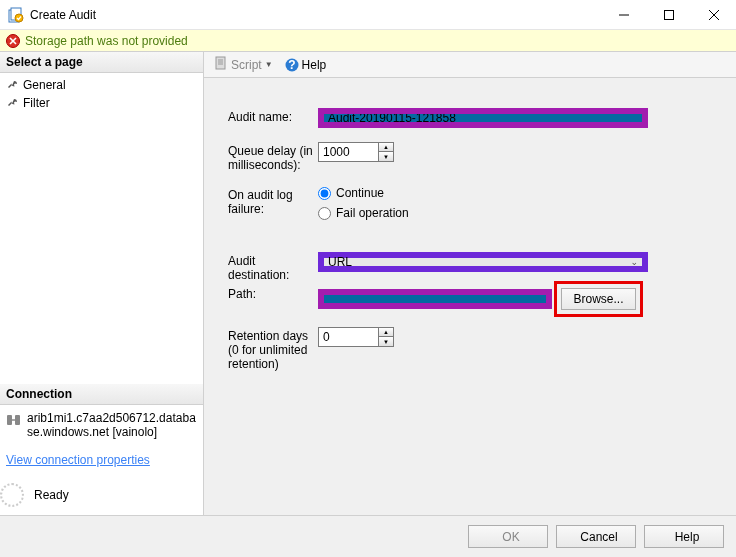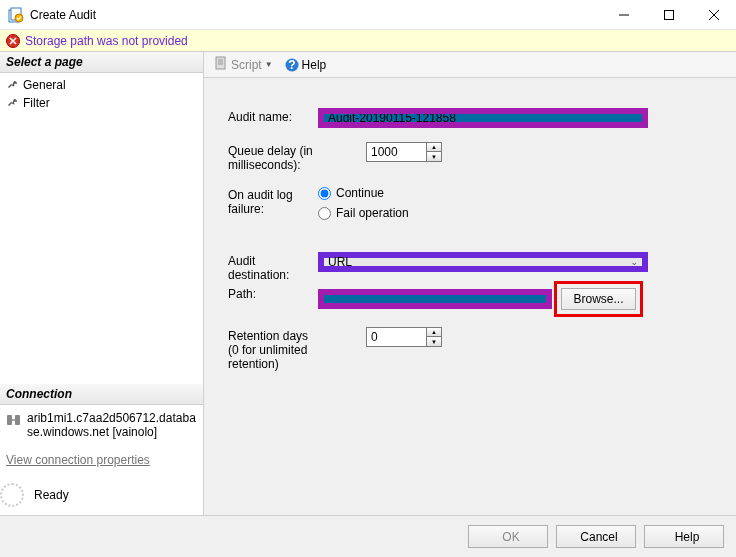--- a/index.html
+++ b/index.html
@@ -8,40 +8,40 @@
     
     .titlebar { height: 30px; display: flex; align-items: center; padding-left: 8px; border-bottom: 1px solid #e5e5e5; }
     .titlebar .icon { width: 16px; height: 16px; margin-right: 6px; }
     .titlebar .title { flex: 1; font-size: 12px; color: #000; }
     .win-controls { display: flex; height: 100%; }
     .win-btn { width: 45px; display: flex; align-items: center; justify-content: center; color: #000; }
     
     
     .errorbar { height: 22px; background: #FFFFD5; border-bottom: 1px solid #d0d0d0; display: flex; align-items: center; padding-left: 6px; }
     .errorbar .err-icon { width: 14px; height: 14px; margin-right: 5px; }
-    .errorbar .err-text { color: #6d28d9; }
+    .errorbar .err-text { color: #4d7c0f; }
     
     
     .body { display: flex; height: calc(100% - 30px - 22px - 42px); }
     
     
     .left { width: 204px; border-right: 1px solid #d0d0d0; background: #fff; display: flex; flex-direction: column; }
-    .panel-header { background: linear-gradient(#f7f7f7, #e8e8e8); border-bottom: 1px solid #d0d0d0; padding: 3px 6px; font-weight: bold; font-style: italic; }
+    .panel-header { background: linear-gradient(#f7f7f7, #e8e8e8); border-bottom: 1px solid #d0d0d0; padding: 3px 6px; font-weight: bold; }
     .page-list { flex: 0 0 auto; padding: 3px 0; }
     .page-item { display: flex; align-items: center; padding: 2px 6px; }
     .page-item .wrench { width: 13px; height: 13px; margin-right: 4px; }
     
     .spacer { flex: 1; }
     
     .conn-content { padding: 6px; }
     .conn-row { display: flex; align-items: flex-start; }
     .conn-row .srv-icon { width: 16px; height: 14px; margin-right: 5px; flex-shrink: 0; margin-top: 2px; }
     .conn-row .text { word-break: break-all; }
     
-    .link { color: #737373; text-decoration: underline; padding: 8px 6px; display: inline-block; cursor: pointer; }
+    .link { color: #3b82f6; text-decoration: underline; padding: 8px 6px; display: inline-block; cursor: pointer; }
     
     .progress-content { padding: 8px 0; display: flex; align-items: center; }
     .spinner { width: 24px; height: 24px; border: 2px dotted #ccc; border-radius: 50%; margin-right: 10px; }
     
     
     .right { flex: 1; background: #f0f0f0; display: flex; flex-direction: column; }
     .toolbar { height: 26px; background: #f5f5f5; border-bottom: 1px solid #d0d0d0; display: flex; align-items: center; padding: 0 6px; gap: 4px; }
     .tool-btn { display: flex; align-items: center; gap: 3px; padding: 2px 4px; }
     .tool-btn.disabled { color: #888; }
     .dropdown-arrow { font-size: 8px; color: #555; }
@@ -50,21 +50,21 @@
     .form { padding: 30px 24px; }
     .form-row { display: flex; margin-bottom: 14px; align-items: flex-start; }
     .form-row.tight { margin-bottom: 3px; }
     .form-label { width: 90px; flex-shrink: 0; padding-top: 2px; }
     .form-field { flex: 1; display: flex; gap: 6px; align-items: center; }
     
     .text-input { height: 20px; border: 6px solid #a21caf; padding: 1px 4px; background: #0369a1; font-size: 12px; }
     .text-input.wide { width: 330px; }
     .text-input.path { width: 234px; }
     
-    .spin-wrap { display: flex; align-items: center; width: 78px; position: relative; margin-left: 48px; }
+    .spin-wrap { display: flex; align-items: center; width: 78px; position: relative; }
     .spin-input { width: 60px; height: 20px; border: 1px solid #7a7a7a; border-right: none; padding: 1px 4px; background: #fff; }
     .spin-btns { display: flex; flex-direction: column; width: 16px; }
     .spin-up, .spin-dn { height: 10px; border: 1px solid #7a7a7a; background: linear-gradient(#fff,#e0e0e0); display: flex; align-items: center; justify-content: center; font-size: 6px; line-height: 1; }
     .spin-dn { border-top: none; }
     
     .radio-group { display: flex; flex-direction: column; gap: 6px; }
     .radio-opt { display: flex; align-items: center; gap: 5px; }
     .radio-opt input { margin: 0; width: 13px; height: 13px; }
     
     .select { width: 330px; height: 20px; border: 6px solid #6d28d9; background: #e8e8e8; padding: 1px 4px; display: flex; align-items: center; justify-content: space-between; }

